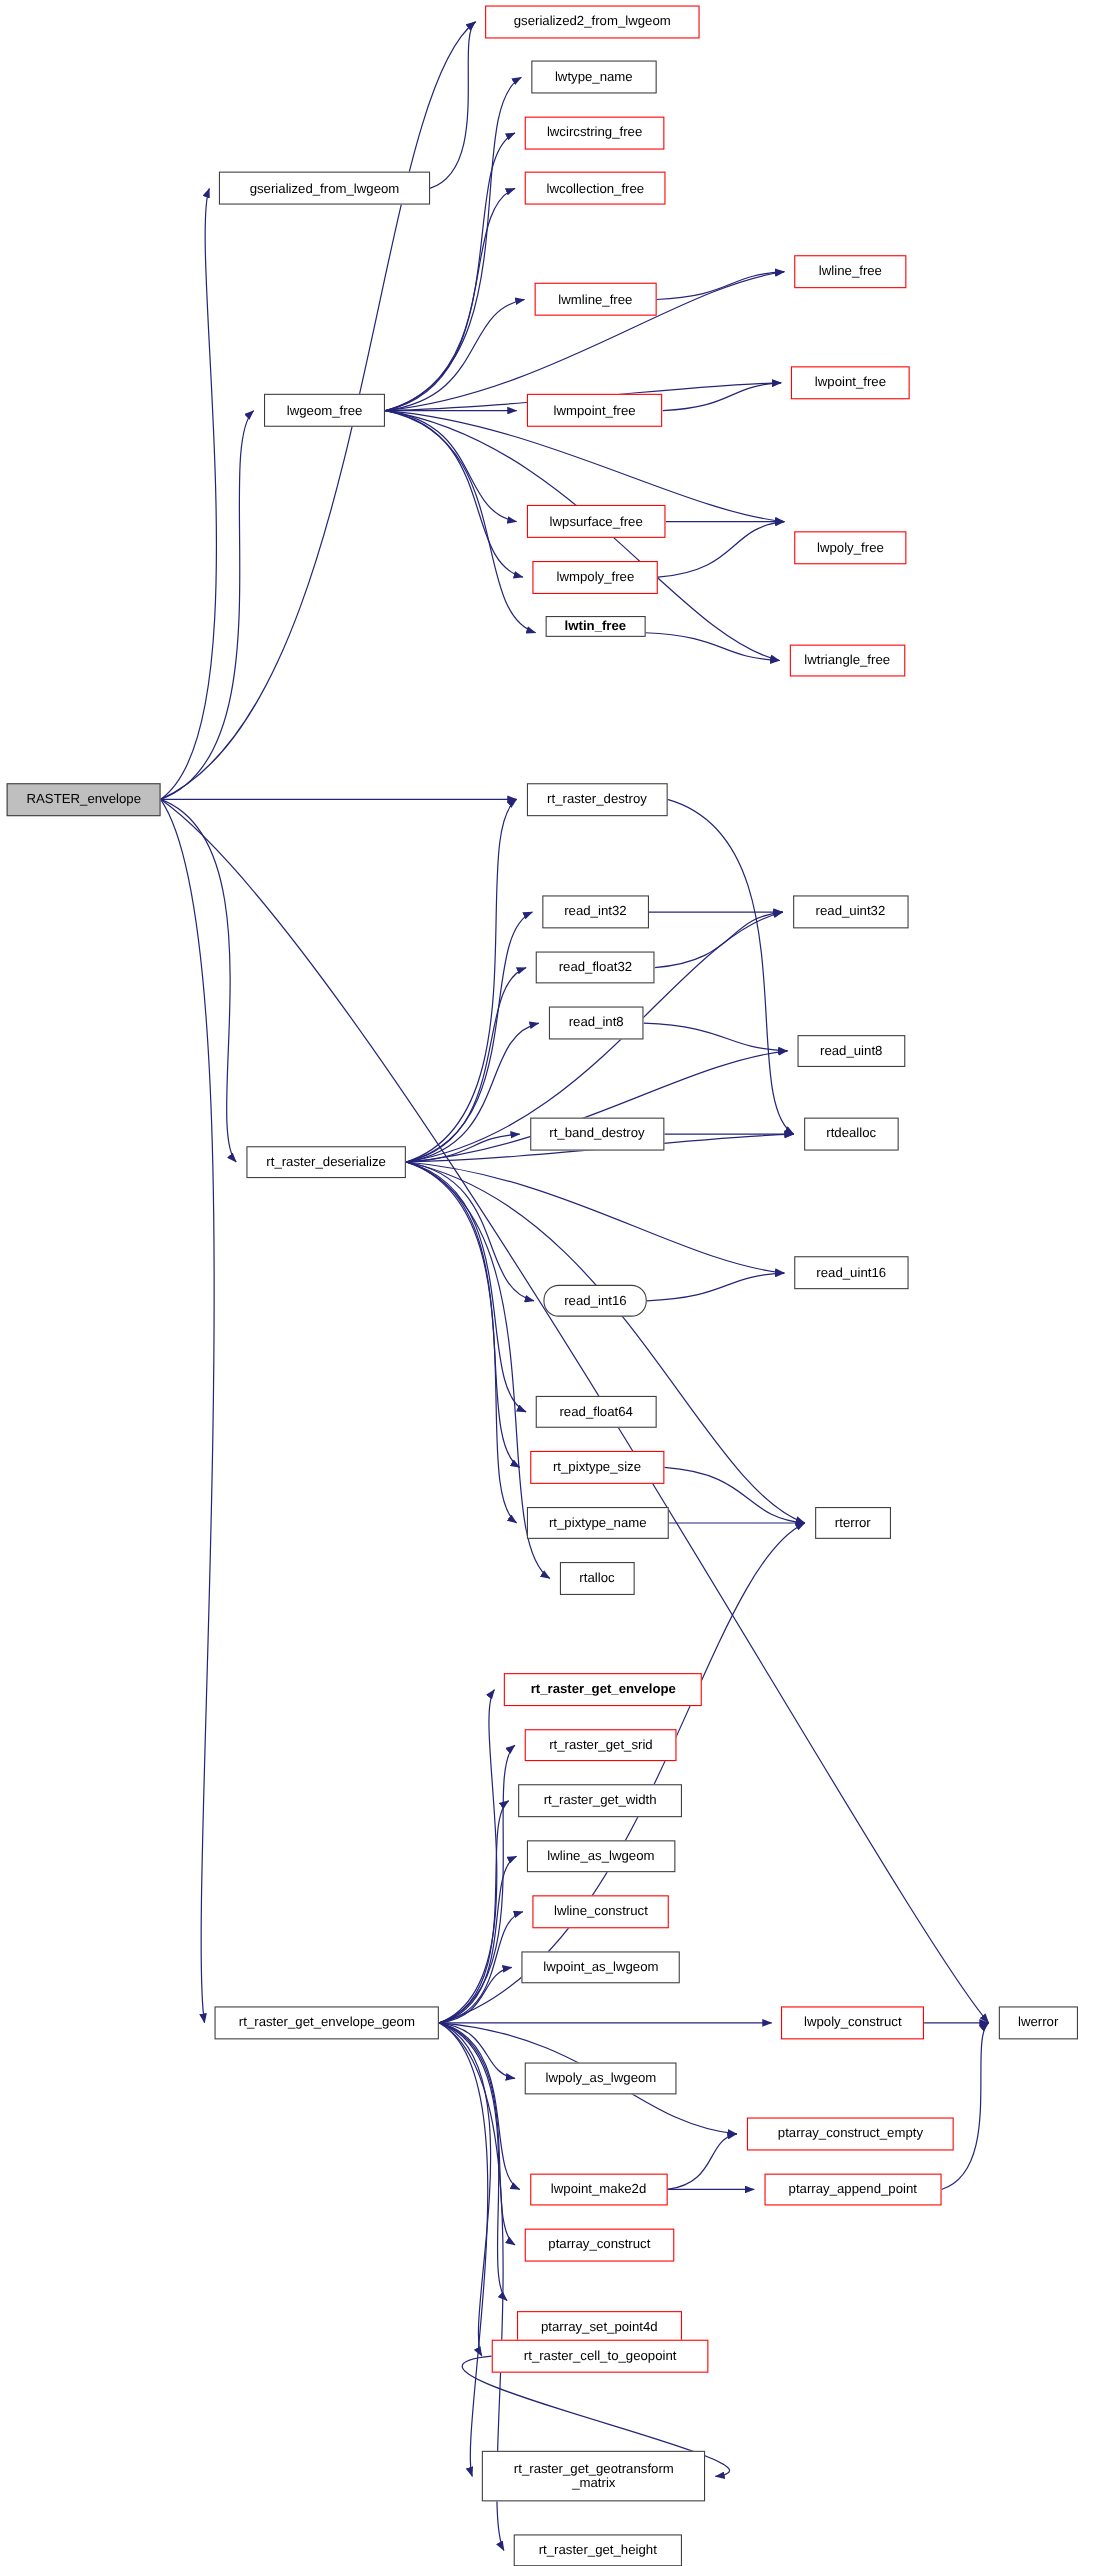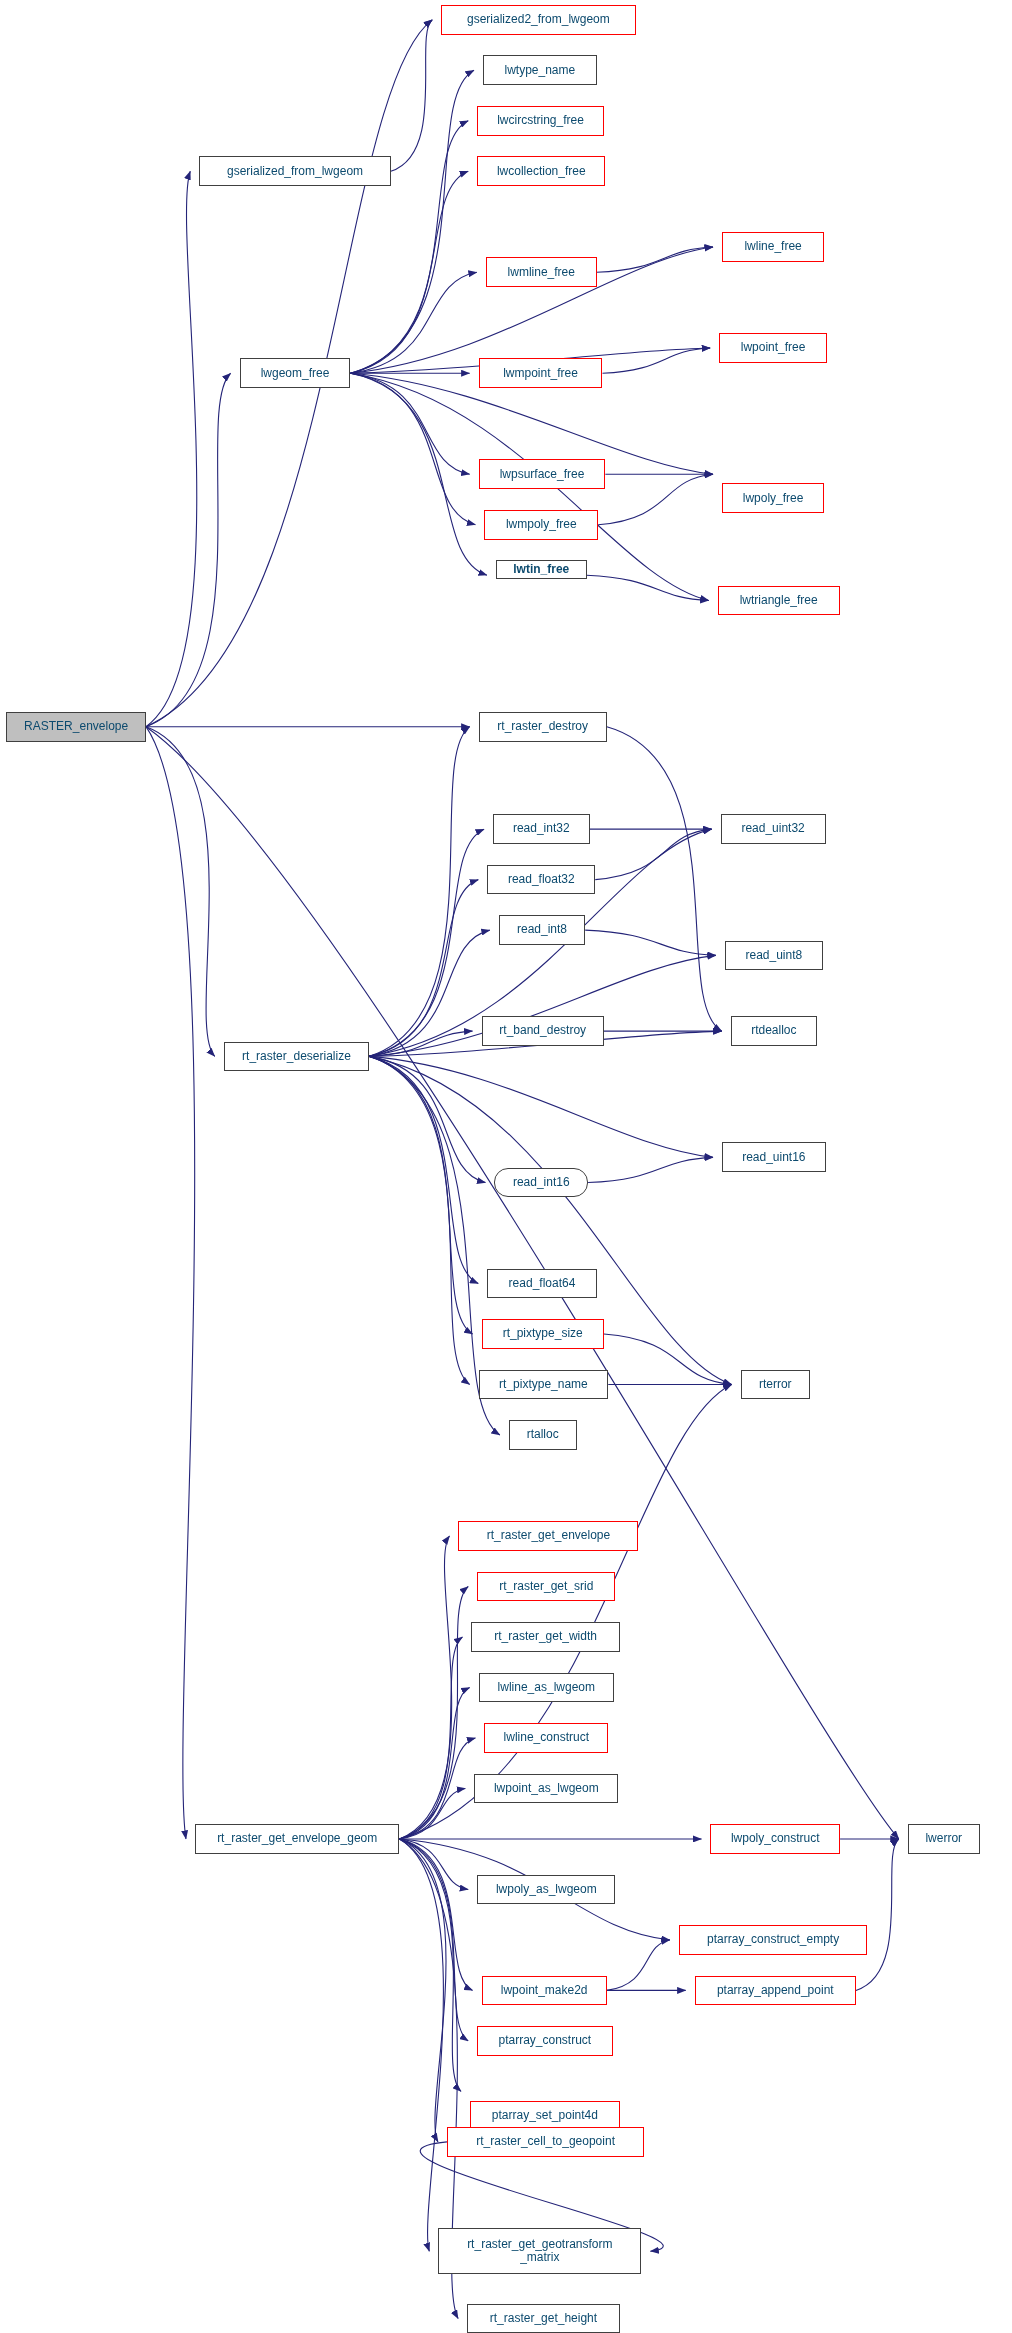--- a/index.html
+++ b/index.html
@@ -28,21 +28,21 @@
     position: absolute;
     box-sizing: border-box;
     display: flex;
     align-items: center;
     justify-content: center;
     text-align: center;
     background: #ffffff;
     border: 1px solid #404040;
     font-family: "Liberation Sans", sans-serif;
     font-size: 12px;
-    color: #0c4a6e;
+    color: #000000;
     line-height: 1.12;
     white-space: pre-line;
     padding: 0 13px;
   }
   .gnode.red {
     border-color: #ff0000;
   }
   .gnode.root {
     background: #bfbfbf;
     border-color: #404040;
@@ -138,39 +138,39 @@
       <div class="gnode red" style="left: 722px; top: 232.175px; width: 102.24px; height: 29.7px;">lwline_free</div>
       <div class="gnode red" style="left: 485.84px; top: 257.42px; width: 110.88px; height: 29.7px;">lwmline_free</div>
       <div class="gnode red" style="left: 719.12px; top: 333.155px; width: 108px; height: 29.7px;">lwpoint_free</div>
       <div class="gnode" style="left: 239.6px; top: 358.4px; width: 110.88px; height: 29.7px;">lwgeom_free</div>
       <div class="gnode red" style="left: 478.64px; top: 358.4px; width: 123.84px; height: 29.7px;">lwmpoint_free</div>
       <div class="gnode" style="left: 199.28px; top: 156.44px; width: 191.52px; height: 29.7px;">gserialized_from_lwgeom</div>
       <div class="gnode red" style="left: 478.64px; top: 459.38px; width: 126.72px; height: 29.7px;">lwpsurface_free</div>
       <div class="gnode red" style="left: 722px; top: 459.38px; width: 102.24px; height: 29.7px; margin-top: 24px;">lwpoly_free</div>
       <div class="gnode red" style="left: 484.4px; top: 509.87px; width: 113.76px; height: 29.7px;">lwmpoly_free</div>
       <div class="gnode" style="left: 495.92px; top: 560.36px; width: 90.72px; height: 19px; font-weight: bold;">lwtin_free</div>
-      <div class="gnode red" style="left: 717.68px; top: 585.605px; width: 122px; height: 29.7px;">lwtriangle_free</div>
+      <div class="gnode red" style="left: 717.68px; top: 585.605px; width: 105px; height: 29.7px;">lwtriangle_free</div>
       <div class="gnode root" style="left: 6.32px; top: 711.83px; width: 139.68px; height: 29.7px;">RASTER_envelope</div>
       <div class="gnode" style="left: 478.64px; top: 711.83px; width: 128.16px; height: 29.7px;">rt_raster_destroy</div>
       <div class="gnode" style="left: 493.04px; top: 814.295px; width: 96.48px; height: 29.7px;">read_int32</div>
       <div class="gnode" style="left: 720.56px; top: 814.295px; width: 105.12px; height: 29.7px;">read_uint32</div>
       <div class="gnode" style="left: 487.28px; top: 864.785px; width: 108px; height: 29.7px;">read_float32</div>
       <div class="gnode" style="left: 498.8px; top: 915.275px; width: 86.4px; height: 29.7px;">read_int8</div>
       <div class="gnode" style="left: 724.88px; top: 940.52px; width: 97.92px; height: 29.7px;">read_uint8</div>
       <div class="gnode" style="left: 223.76px; top: 1041.5px; width: 145.44px; height: 29.7px;">rt_raster_deserialize</div>
       <div class="gnode" style="left: 481.52px; top: 1016.25px; width: 122.4px; height: 29.7px;">rt_band_destroy</div>
       <div class="gnode" style="left: 730.64px; top: 1016.25px; width: 86.4px; height: 29.7px;">rtdealloc</div>
       <div class="gnode" style="left: 722px; top: 1142.48px; width: 103.68px; height: 29.7px;">read_uint16</div>
       <div class="gnode" style="left: 494.48px; top: 1167.72px; width: 93.6px; height: 29.7px; border-radius: 14px;">read_int16</div>
       <div class="gnode" style="left: 487.28px; top: 1268.7px; width: 109.44px; height: 29.7px;">read_float64</div>
       <div class="gnode red" style="left: 481.52px; top: 1319.19px; width: 122.4px; height: 29.7px;">rt_pixtype_size</div>
       <div class="gnode" style="left: 478.64px; top: 1369.68px; width: 129.6px; height: 29.7px;">rt_pixtype_name</div>
       <div class="gnode" style="left: 740.72px; top: 1369.68px; width: 69.12px; height: 29.7px;">rterror</div>
       <div class="gnode" style="left: 508.88px; top: 1420.17px; width: 67.68px; height: 29.7px;">rtalloc</div>
-      <div class="gnode red" style="left: 458.48px; top: 1521.15px; width: 180px; height: 29.7px;">rt_raster_get_envelope</div>
+      <div class="gnode red" style="left: 458.48px; top: 1521.15px; width: 180px; height: 29.7px; font-weight: bold;">rt_raster_get_envelope</div>
       <div class="gnode red" style="left: 477.2px; top: 1571.64px; width: 138.24px; height: 29.7px;">rt_raster_get_srid</div>
       <div class="gnode" style="left: 471.44px; top: 1622.13px; width: 148.32px; height: 29.7px;">rt_raster_get_width</div>
       <div class="gnode" style="left: 478.64px; top: 1672.62px; width: 135.36px; height: 29.7px;">lwline_as_lwgeom</div>
       <div class="gnode red" style="left: 484.4px; top: 1723.12px; width: 123.84px; height: 29.7px;">lwline_construct</div>
       <div class="gnode" style="left: 474.32px; top: 1773.61px; width: 144px; height: 29.7px;">lwpoint_as_lwgeom</div>
       <div class="gnode" style="left: 194.96px; top: 1824.1px; width: 204.48px; height: 29.7px;">rt_raster_get_envelope_geom</div>
       <div class="gnode red" style="left: 710.48px; top: 1824.1px; width: 129.6px; height: 29.7px;">lwpoly_construct</div>
       <div class="gnode" style="left: 907.76px; top: 1824.1px; width: 72px; height: 29.7px;">lwerror</div>
       <div class="gnode" style="left: 477.2px; top: 1874.59px; width: 138.24px; height: 29.7px;">lwpoly_as_lwgeom</div>
       <div class="gnode red" style="left: 678.8px; top: 1925.08px; width: 188.64px; height: 29.7px;">ptarray_construct_empty</div>

